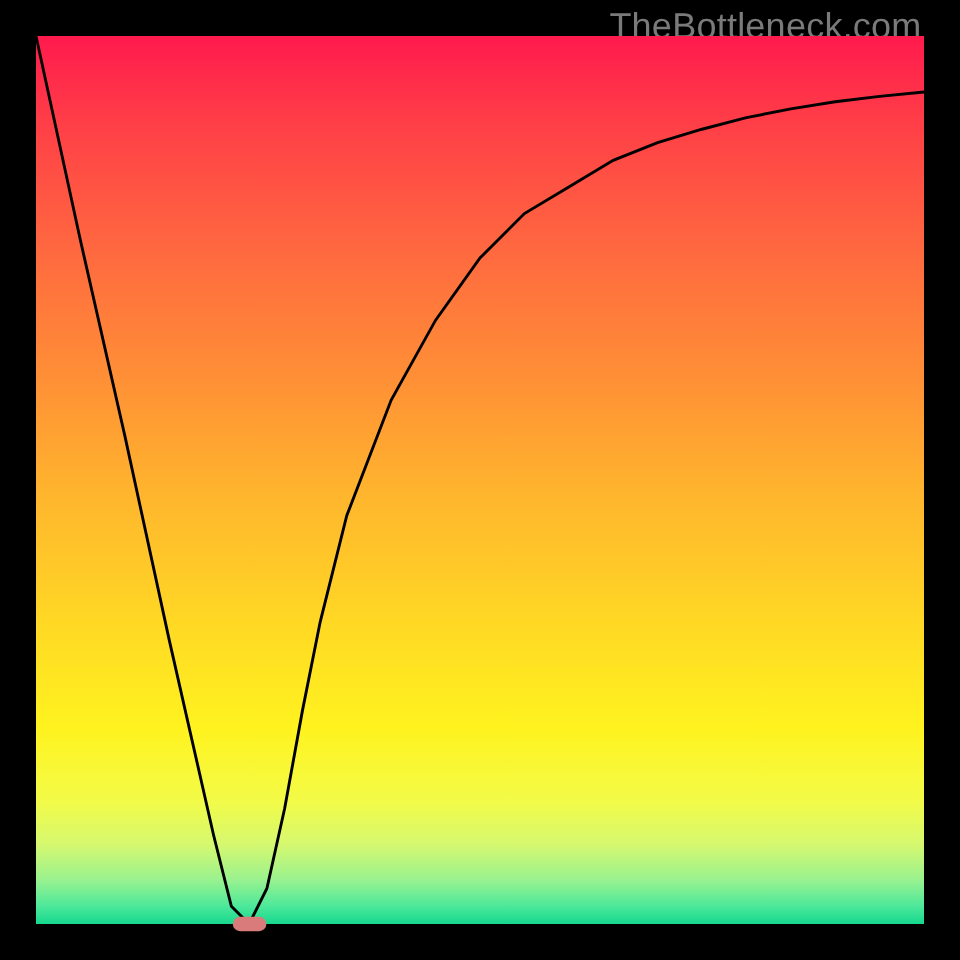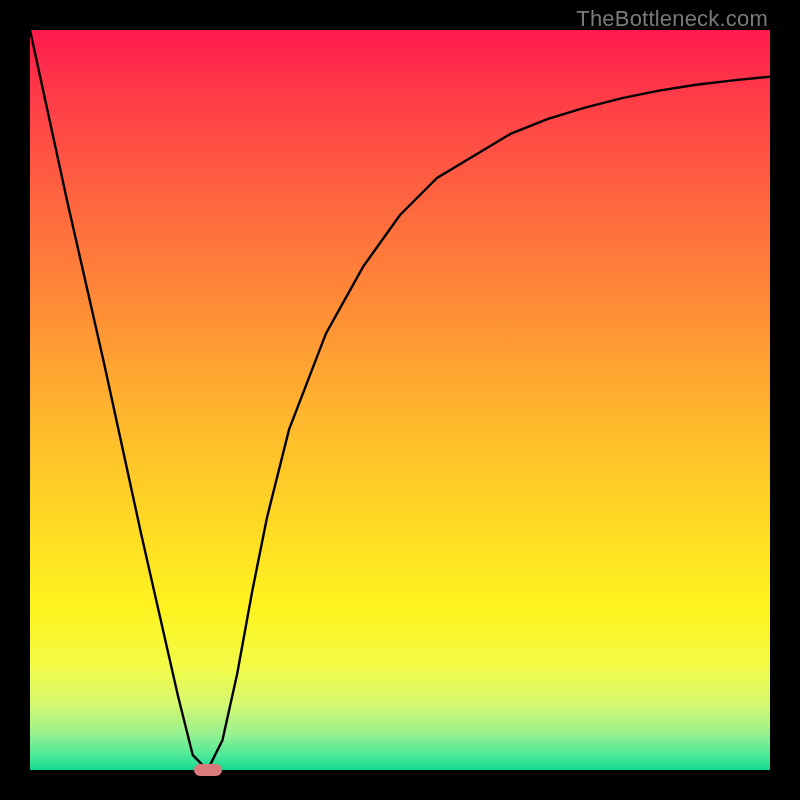--- a/index.html
+++ b/index.html
@@ -37,21 +37,21 @@
       #9af28f 95%,
       #4de89a 98%,
       #15d88e 100%
     );
   }
   .watermark {
     position: absolute;
     top: 6px;
     right: 32px;
     color: #7a7a7a;
-    font-size: 22px;
+    font-size: 30px;
     font-weight: 500;
     letter-spacing: 0.2px;
     user-select: none;
   }
   svg.curve {
     position: absolute;
     left: 0;
     top: 0;
     width: 740px;
     height: 740px;

